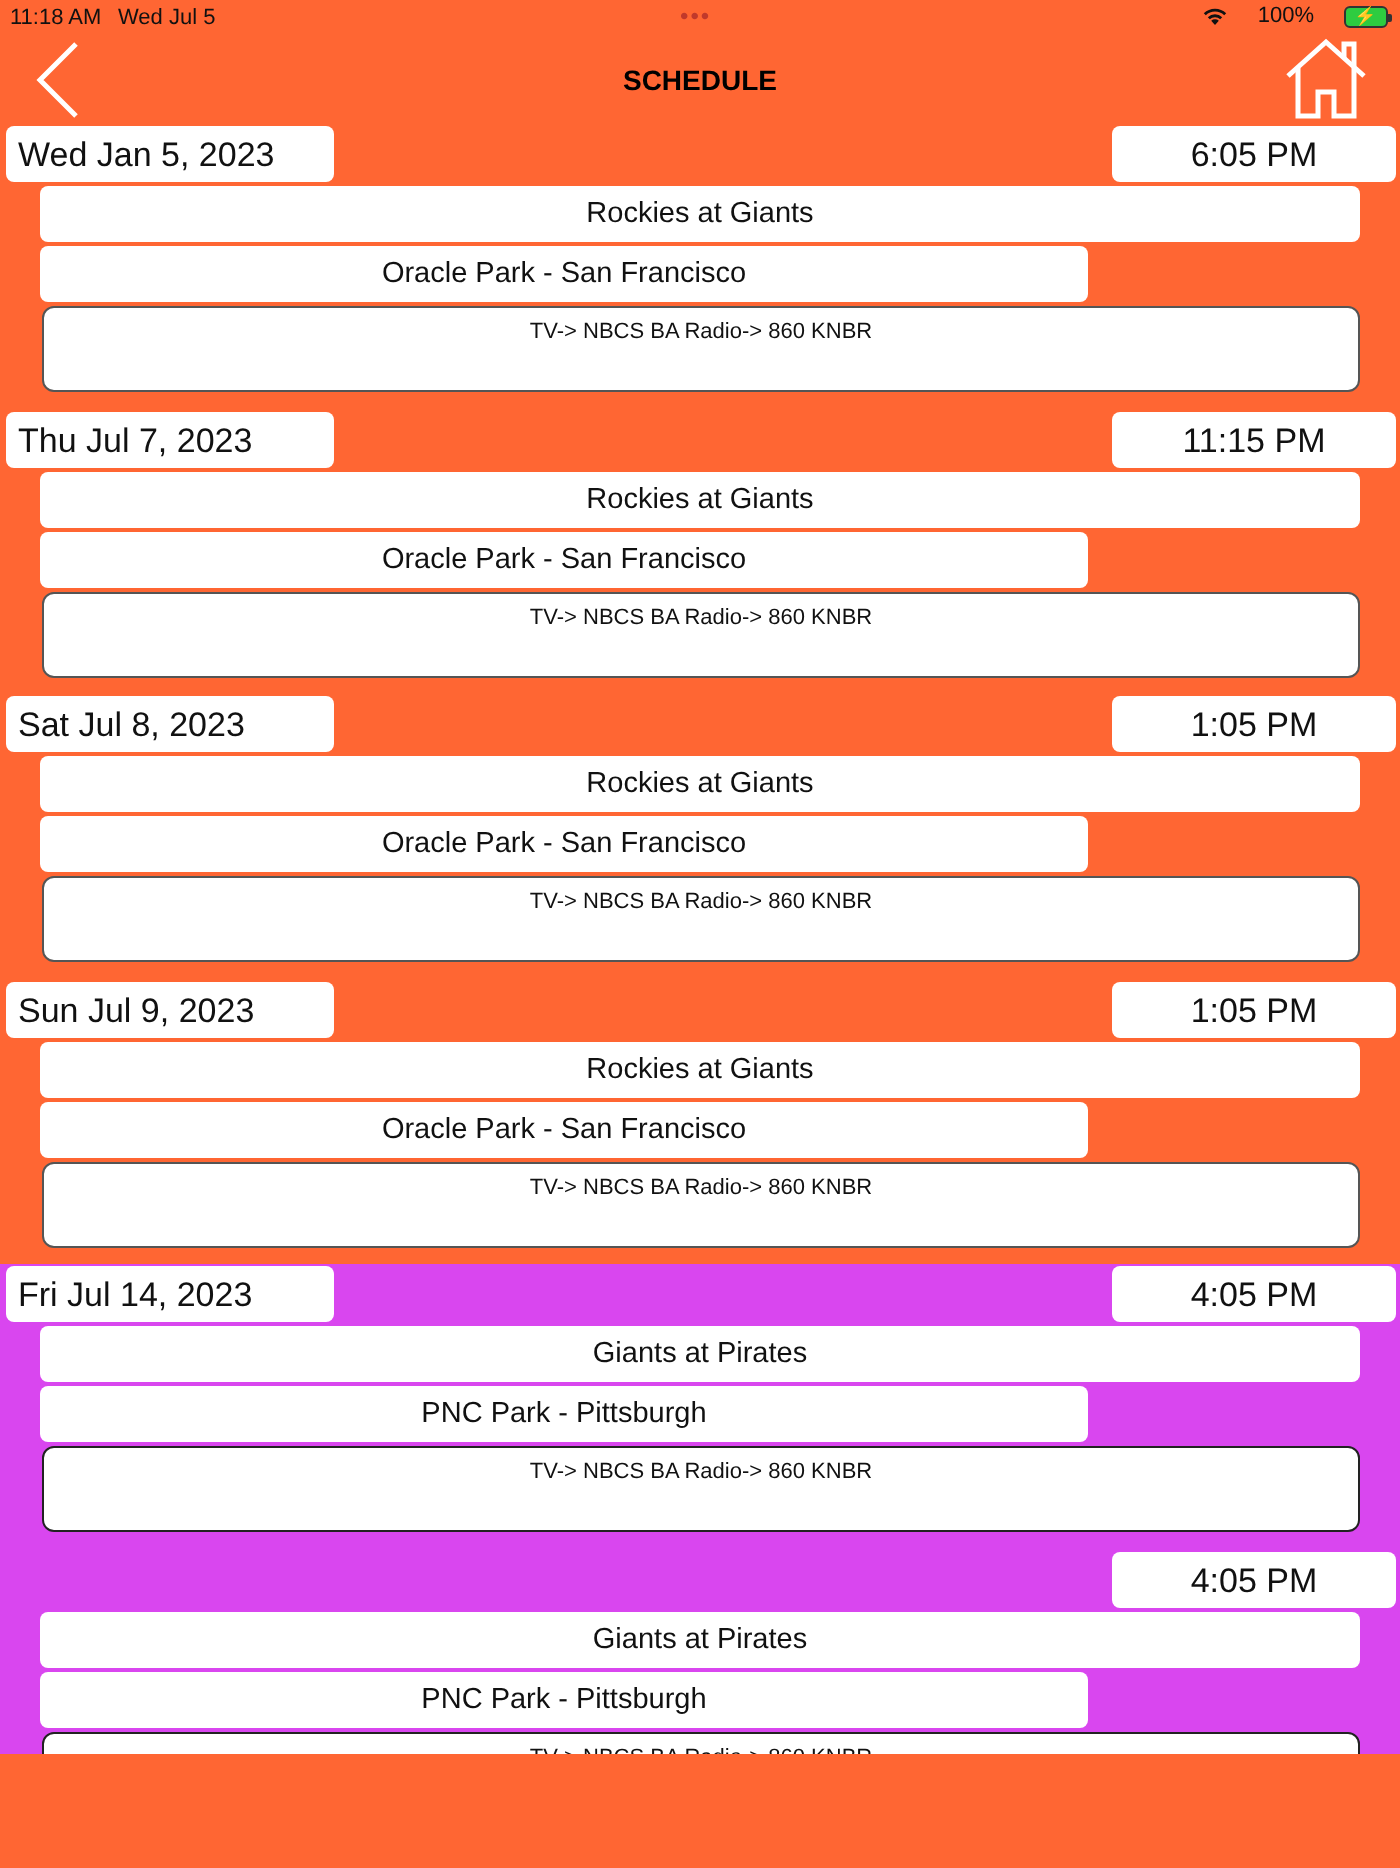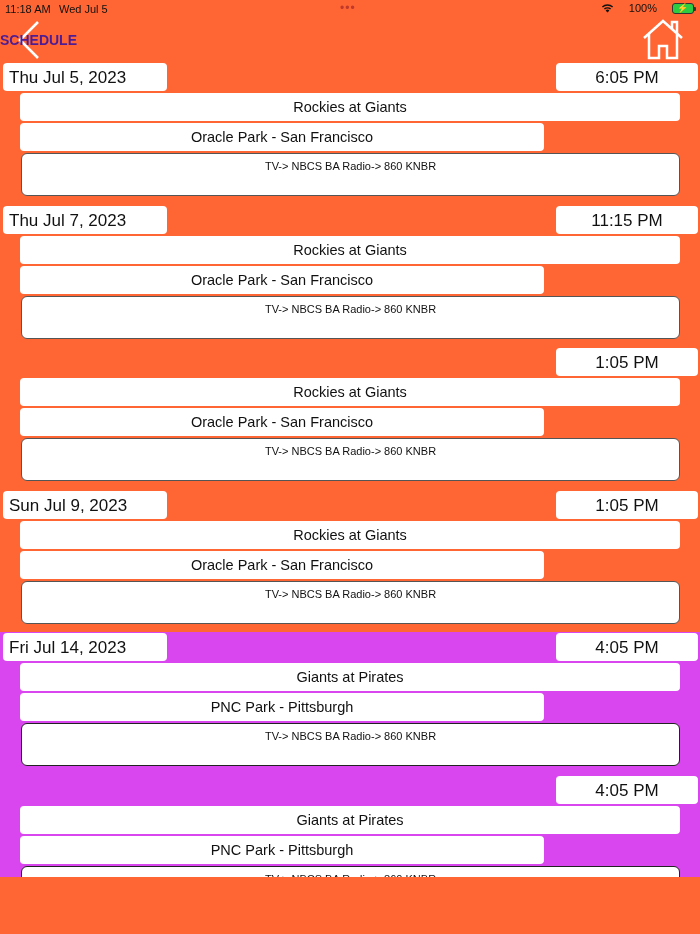--- a/index.html
+++ b/index.html
@@ -7,21 +7,21 @@
   body { background: #ff6633; font-family: "Liberation Sans", sans-serif; position: relative; color: #111; }
   .status-bar { position: absolute; top: 0; left: 0; width: 700px; height: 18px; font-size: 11px; color: #111; }
   .status-time { position: absolute; left: 5px; top: 3px; }
   .status-date { position: absolute; left: 59px; top: 3px; }
   .status-dots { position: absolute; left: 340px; top: 1px; font-size: 12px; letter-spacing: 1px; color: #c0392b; }
   .status-right { position: absolute; right: 6px; top: 2px; display: flex; align-items: center; gap: 15px; font-size: 11px; }
   .battery { width: 22px; height: 11px; border: 1px solid #333; border-radius: 3px; background: #2ecc40; position: relative; display:flex; align-items:center; justify-content:center; font-size:9px; color:#111; }
   .battery::after { content: ""; position: absolute; right: -3px; top: 3px; width: 2px; height: 4px; background: #333; border-radius: 0 1px 1px 0; }
   .nav-bar { position: absolute; top: 18px; left: 0; width: 700px; height: 44px; }
   .back-button { position: absolute; left: 14px; top: 2px; width: 30px; height: 40px; cursor: pointer; }
-  .nav-title { position: absolute; left: 0; right: 0; top: 14px; text-align: left; color: #4c1d95; font-size: 14px; font-weight: bold; }
+  .nav-title { position: absolute; left: 0; right: 0; top: 14px; text-align: center; color: #000000; font-size: 14px; font-weight: bold; }
   .home-button { position: absolute; right: 16px; top: 0; width: 42px; height: 42px; cursor: pointer; }
   .list { position: absolute; top: 62px; left: 0; width: 700px; height: 815px; overflow: hidden; }
   .game { position: relative; height: 142.6px; }
   .game.away { background: #d946ef; }
   .date-box { position: absolute; left: 3px; top: 1px; width: 164px; height: 28px; background: #fff; border-radius: 4px; font-size: 17px; padding: 5px 0 0 6px; }
   .time-box { position: absolute; right: 2px; top: 1px; width: 142px; height: 28px; background: #fff; border-radius: 4px; font-size: 17px; text-align: center; padding-top: 5px; }
   .matchup { position: absolute; left: 20px; width: 660px; top: 31px; height: 28px; background: #fff; border-radius: 4px; font-size: 14.5px; text-align: center; padding-top: 6px; }
   .venue { position: absolute; left: 20px; width: 524px; top: 61px; height: 28px; background: #fff; border-radius: 4px; font-size: 14.5px; text-align: center; padding-top: 6px; }
   .broadcast { position: absolute; left: 21px; width: 659px; top: 91px; height: 43px; background: #fff; border-radius: 6px; border: 1px solid #555; font-size: 11px; text-align: center; padding-top: 6px; }
   .game.away .broadcast { border-color: #222; }
@@ -56,34 +56,35 @@
     <svg width="42" height="42" viewBox="0 0 42 42">
       <polyline points="2,20 21,3 40,20" fill="none" stroke="#fff" stroke-width="2.5"></polyline>
       <polyline points="30,11 30,4 35,4 35,15" fill="none" stroke="#fff" stroke-width="2.5"></polyline>
       <polyline points="7,16 7,40 17,40 17,28 25,28 25,40 35,40 35,16" fill="none" stroke="#fff" stroke-width="2.5"></polyline>
     </svg>
   </div>
 </div>
 
 <div class="list">
   <div class="game">
-    <div class="date-box">Thu Jul 5, 2023</div>
+    <div class="date-box">Wed Jan 5, 2023</div>
     <div class="time-box">6:05 PM</div>
     <div class="matchup">Rockies at Giants</div>
     <div class="venue">Oracle Park - San Francisco</div>
     <div class="broadcast">TV-&gt; NBCS BA Radio-&gt; 860 KNBR</div>
   </div>
   <div class="game">
     <div class="date-box">Thu Jul 7, 2023</div>
     <div class="time-box">11:15 PM</div>
     <div class="matchup">Rockies at Giants</div>
     <div class="venue">Oracle Park - San Francisco</div>
     <div class="broadcast">TV-&gt; NBCS BA Radio-&gt; 860 KNBR</div>
   </div>
   <div class="game">
+    <div class="date-box">Sat Jul 8, 2023</div>
     <div class="time-box">1:05 PM</div>
     <div class="matchup">Rockies at Giants</div>
     <div class="venue">Oracle Park - San Francisco</div>
     <div class="broadcast">TV-&gt; NBCS BA Radio-&gt; 860 KNBR</div>
   </div>
   <div class="game">
     <div class="date-box">Sun Jul 9, 2023</div>
     <div class="time-box">1:05 PM</div>
     <div class="matchup">Rockies at Giants</div>
     <div class="venue">Oracle Park - San Francisco</div>

